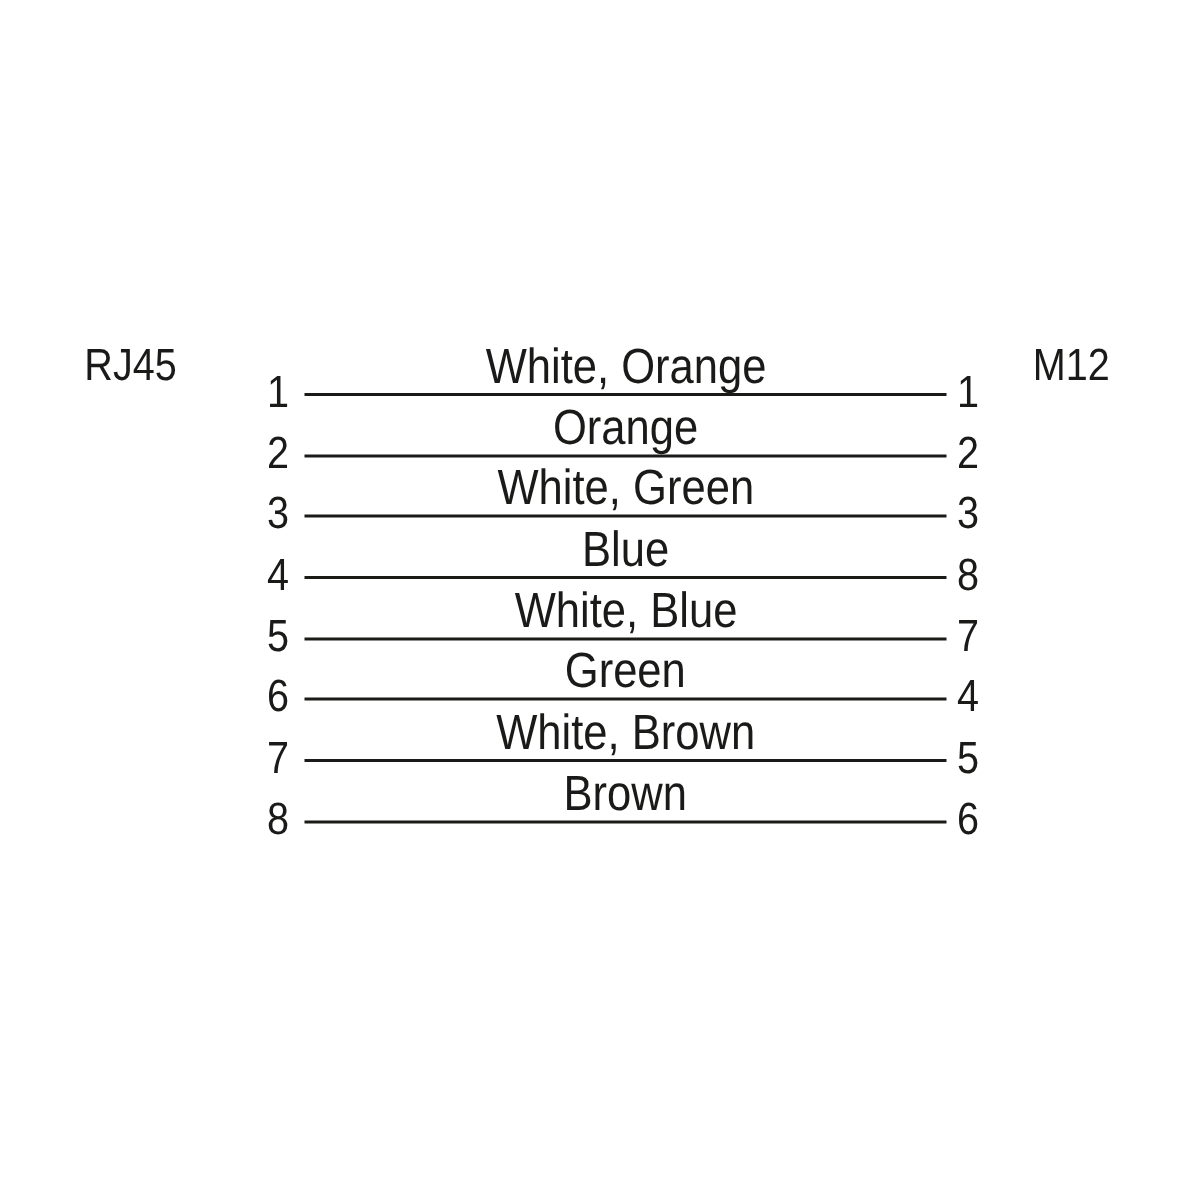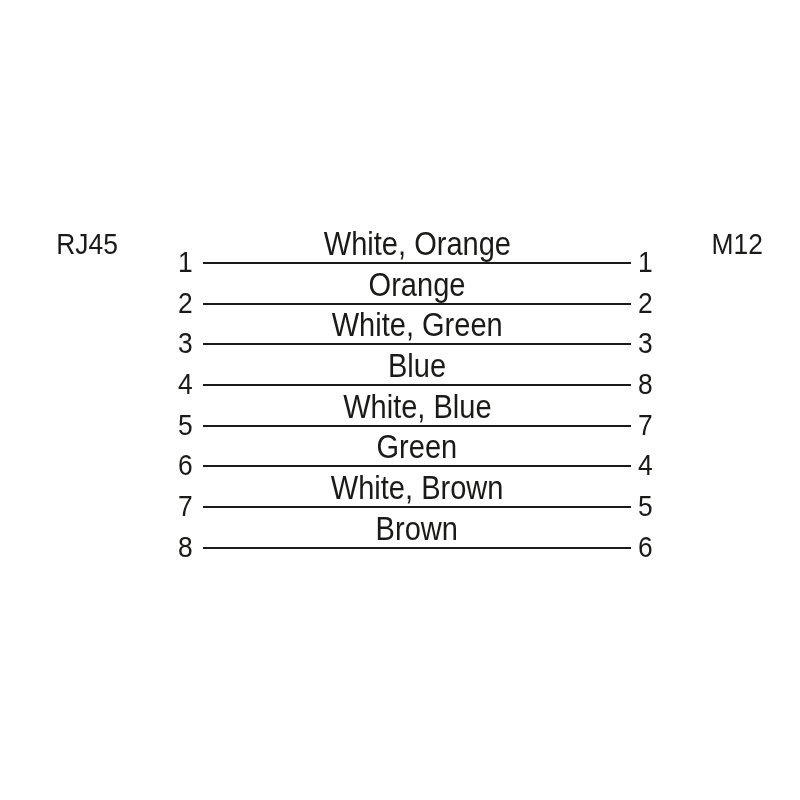--- a/index.html
+++ b/index.html
@@ -26,21 +26,21 @@
     position: absolute;
     top: 229px;
     width: 100px;
     height: 30px;
     line-height: 30px;
     font-size: 30px;
     text-align: center;
     white-space: nowrap;
   }
   #left-connector { left: 37px; }
-  #right-connector { left: 687px; }
+  #right-connector { left: 664px; }
   .wire-row {
     position: absolute;
     left: 0;
     width: 800px;
     height: 0;
   }
   .wire-line {
     position: absolute;
     left: 203px;
     width: 428px;

